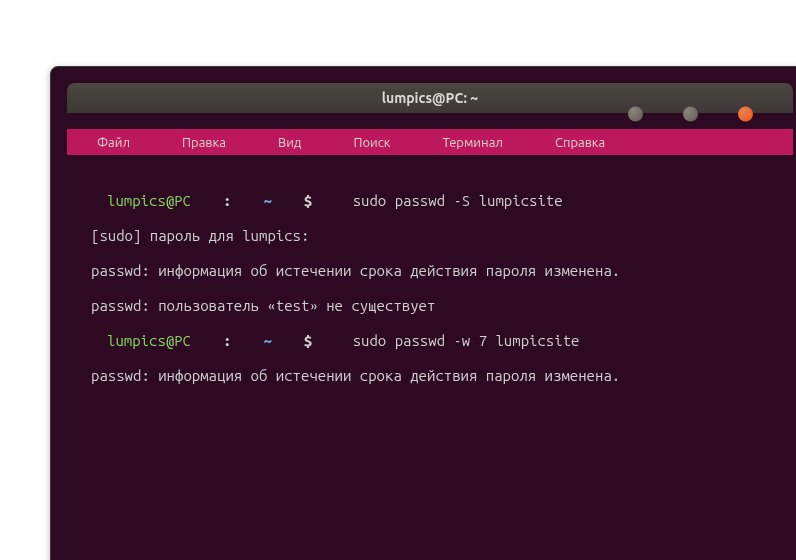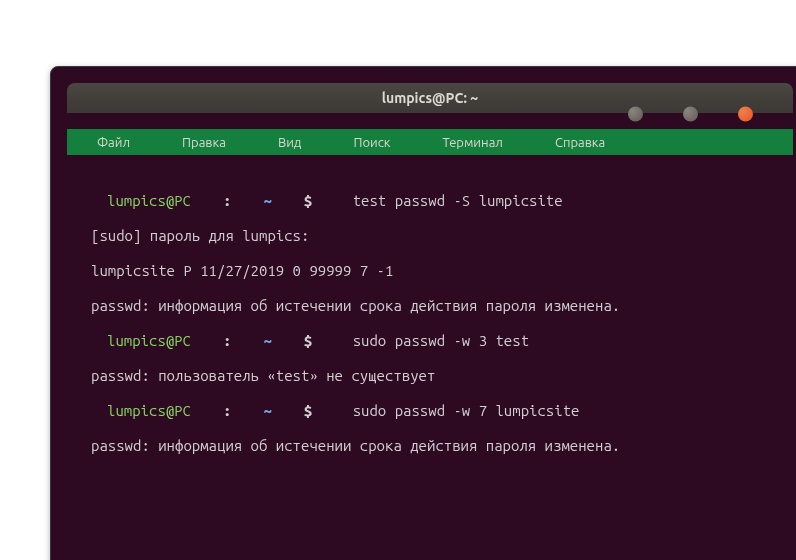--- a/index.html
+++ b/index.html
@@ -53,21 +53,21 @@
       align-items: center;
       justify-content: center;
       font-size: 10px;
       cursor: pointer;
     }
     .wc-min { background: radial-gradient(circle at 30% 30%, #8a857d, #5f5b54); }
     .wc-max { background: radial-gradient(circle at 30% 30%, #8a857d, #5f5b54); }
     .wc-close { background: radial-gradient(circle at 30% 30%, #f08050, #e95420); }
     .menubar {
       height: 26px;
-      background: #15803d;
+      background: #be185d;
       display: flex;
       align-items: center;
       padding: 0 6px;
       gap: 4px;
       font-family: "Ubuntu", sans-serif;
     }
     .menu-item {
       color: #d8d6d2;
       font-size: 13px;
       padding: 3px 8px;
@@ -121,22 +121,20 @@
   </div>
   <div class="menubar">
     <span class="menu-item">Файл</span>
     <span class="menu-item">Правка</span>
     <span class="menu-item">Вид</span>
     <span class="menu-item">Поиск</span>
     <span class="menu-item">Терминал</span>
     <span class="menu-item">Справка</span>
   </div>
   <div class="terminal-body">
-    <div class="line"><span class="prompt-user">lumpics@PC</span><span class="prompt-colon">:</span><span class="prompt-path">~</span><span class="prompt-dollar">$</span> <span class="cmd">test passwd -S lumpicsite</span></div>
+    <div class="line"><span class="prompt-user">lumpics@PC</span><span class="prompt-colon">:</span><span class="prompt-path">~</span><span class="prompt-dollar">$</span> <span class="cmd">sudo passwd -S lumpicsite</span></div>
     <div class="line output">[sudo] пароль для lumpics:</div>
-    <div class="line output">lumpicsite P 11/27/2019 0 99999 7 -1</div>
     <div class="line output">passwd: информация об истечении срока действия пароля изменена.</div>
-    <div class="line"><span class="prompt-user">lumpics@PC</span><span class="prompt-colon">:</span><span class="prompt-path">~</span><span class="prompt-dollar">$</span> <span class="cmd">sudo passwd -w 3 test</span></div>
     <div class="line output">passwd: пользователь «test» не существует</div>
     <div class="line"><span class="prompt-user">lumpics@PC</span><span class="prompt-colon">:</span><span class="prompt-path">~</span><span class="prompt-dollar">$</span> <span class="cmd">sudo passwd -w 7 lumpicsite</span></div>
     <div class="line output">passwd: информация об истечении срока действия пароля изменена.</div>
   </div>
 </div>
 
 </body></html>

